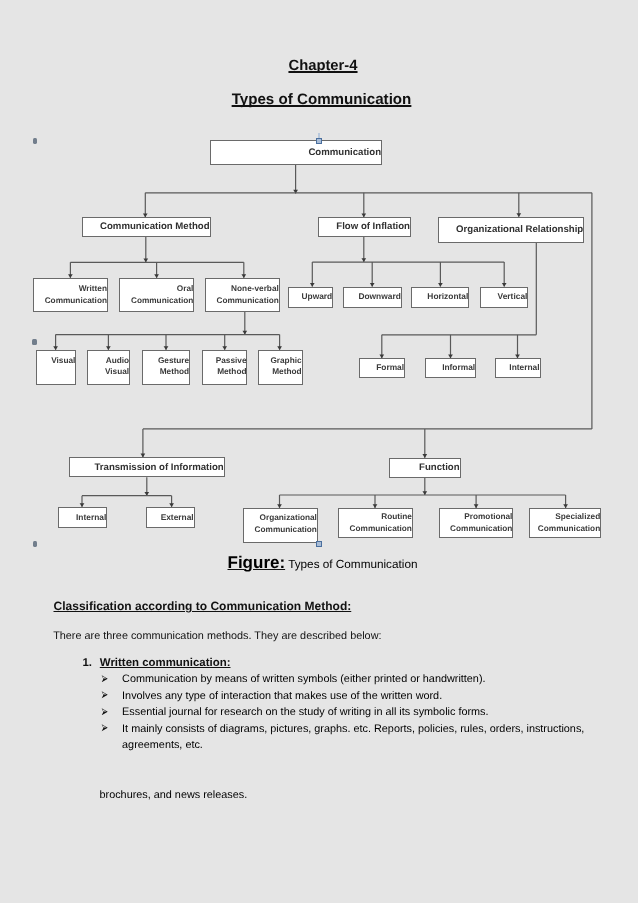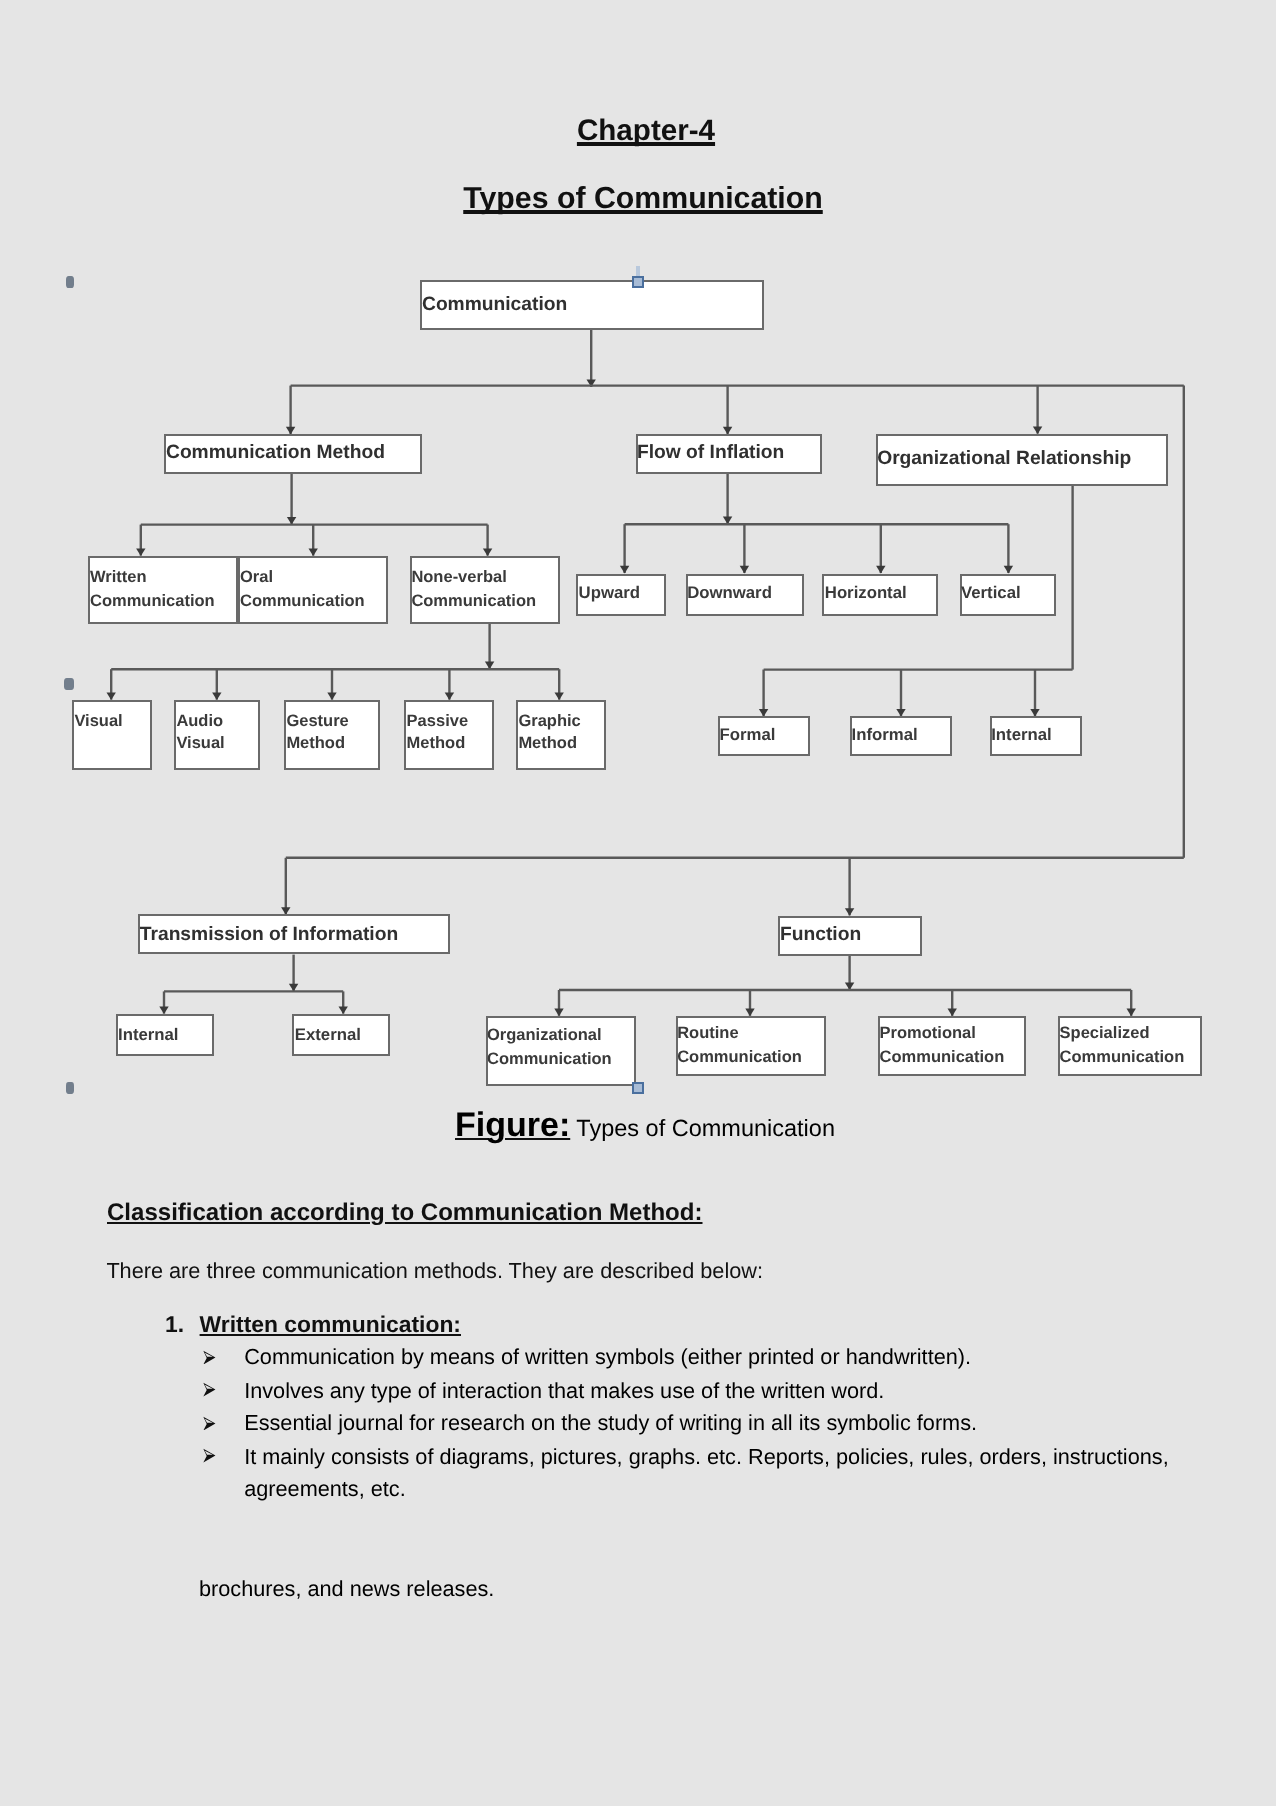--- a/index.html
+++ b/index.html
@@ -9,21 +9,21 @@
        -webkit-font-smoothing:antialiased;text-rendering:geometricPrecision;}
   .page{position:relative;width:638px;height:903px;background:#e5e5e5;transform:translateZ(0);}
 
   .hd{position:absolute;left:0;width:638px;text-align:center;font-weight:bold;color:#111;}
   .hd u{text-decoration:underline;text-decoration-thickness:1.5px;text-underline-offset:1.2px;text-decoration-color:#111;text-decoration-skip-ink:none;}
   #chapter-title{top:58.9px;font-size:14.8px;line-height:14px;padding-left:4px;}
   #page-title{top:92.8px;font-size:15.15px;line-height:14px;padding-left:2.5px;}
 
   #flowchart{position:absolute;left:0;top:0;width:638px;height:560px;}
   .nodebox{position:absolute;box-sizing:border-box;border:1.15px solid #6a6a6a;
-           background:#fff;display:flex;flex-direction:column;align-items:flex-start;
+           background:#fff;display:flex;flex-direction:column;align-items:flex-end;
            justify-content:center;font-weight:bold;font-size:8.25px;line-height:11.5px;
            color:#3a3a3a;text-align:center;}
   .nodebox.big{font-size:9.62px;line-height:11.5px;color:#303030;}
   .nodebox.mid{font-size:8.4px;}
   .nodebox.topal{justify-content:flex-start;padding-top:3.5px;}
   .nodebox.toph{justify-content:flex-start;padding-top:3.6px;}
   .nodebox .ln{display:block;white-space:nowrap;}
 
   .handle{position:absolute;width:5.9px;height:5.9px;background:#a8bcd6;
           border:1.1px solid #4a6f9e;box-sizing:border-box;}
@@ -140,21 +140,21 @@
       </div>
     <div class="nodebox big" style="left:82.0px;top:217.0px;width:128.5px;height:20.0px;">
         <span class="ln">Communication Method</span>
       </div>
     <div class="nodebox big" style="left:317.5px;top:217.0px;width:93.5px;height:20.0px;">
         <span class="ln">Flow of Inflation</span>
       </div>
     <div class="nodebox big" style="left:437.6px;top:216.6px;width:146.6px;height:26.4px;">
         <span class="ln">Organizational Relationship</span>
       </div>
-    <div class="nodebox" style="left:33.0px;top:278.0px;width:75.0px;height:33.5px;margin-left:11px;">
+    <div class="nodebox" style="left:33.0px;top:278.0px;width:75.0px;height:33.5px;">
         <span class="ln">Written</span>
         <span class="ln">Communication</span>
       </div>
     <div class="nodebox" style="left:119.0px;top:278.0px;width:75.3px;height:33.5px;">
         <span class="ln">Oral</span>
         <span class="ln">Communication</span>
       </div>
     <div class="nodebox" style="left:204.7px;top:278.0px;width:75.1px;height:33.5px;">
         <span class="ln">None-verbal</span>
         <span class="ln">Communication</span>

